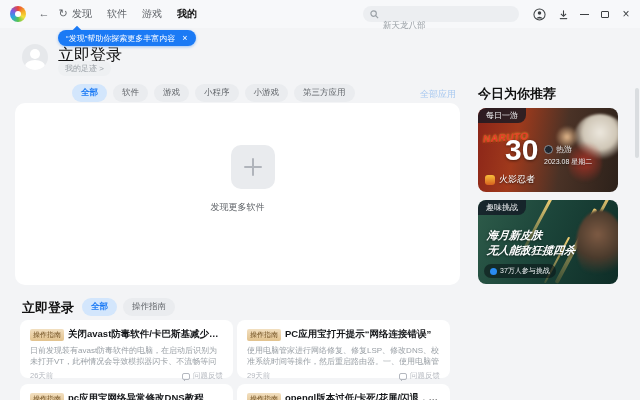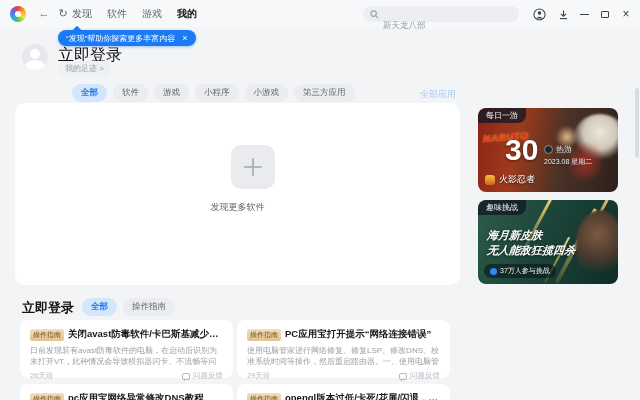--- a/index.html
+++ b/index.html
@@ -174,20 +174,21 @@
   <div class="link-light" style="left:420px; top:88px;">全部应用</div>
 
   <div class="apps-card">
     <div class="add-tile">
       <div class="plus-h"></div>
       <div class="plus-v"></div>
     </div>
     <div class="add-label">发现更多软件</div>
   </div>
 
+  <div class="sec-title" style="left:478px; top:85px;">今日为你推荐</div>
 
   <div class="rec-card card-naruto">
     <div class="blob" style="right:-8px; top:6px; width:52px; height:46px; background:radial-gradient(circle at 50% 40%, #ece7dd 0%, #cfc6b6 45%, rgba(90,60,40,0) 72%);"></div>
     <div class="blob" style="right:16px; top:30px; width:34px; height:48px; background:radial-gradient(circle, #a33226 0%, rgba(120,40,25,0) 70%);"></div>
     <div class="blob" style="right:40px; top:18px; width:22px; height:22px; background:radial-gradient(circle, #e5b98c 0%, rgba(200,150,100,0) 75%);"></div>
     <div class="rec-badge">每日一游</div>
     <div class="naruto-logo">NARUTO</div>
     <div class="day-num">30</div>
     <div class="day-tag">
       <span class="dot"></span>

